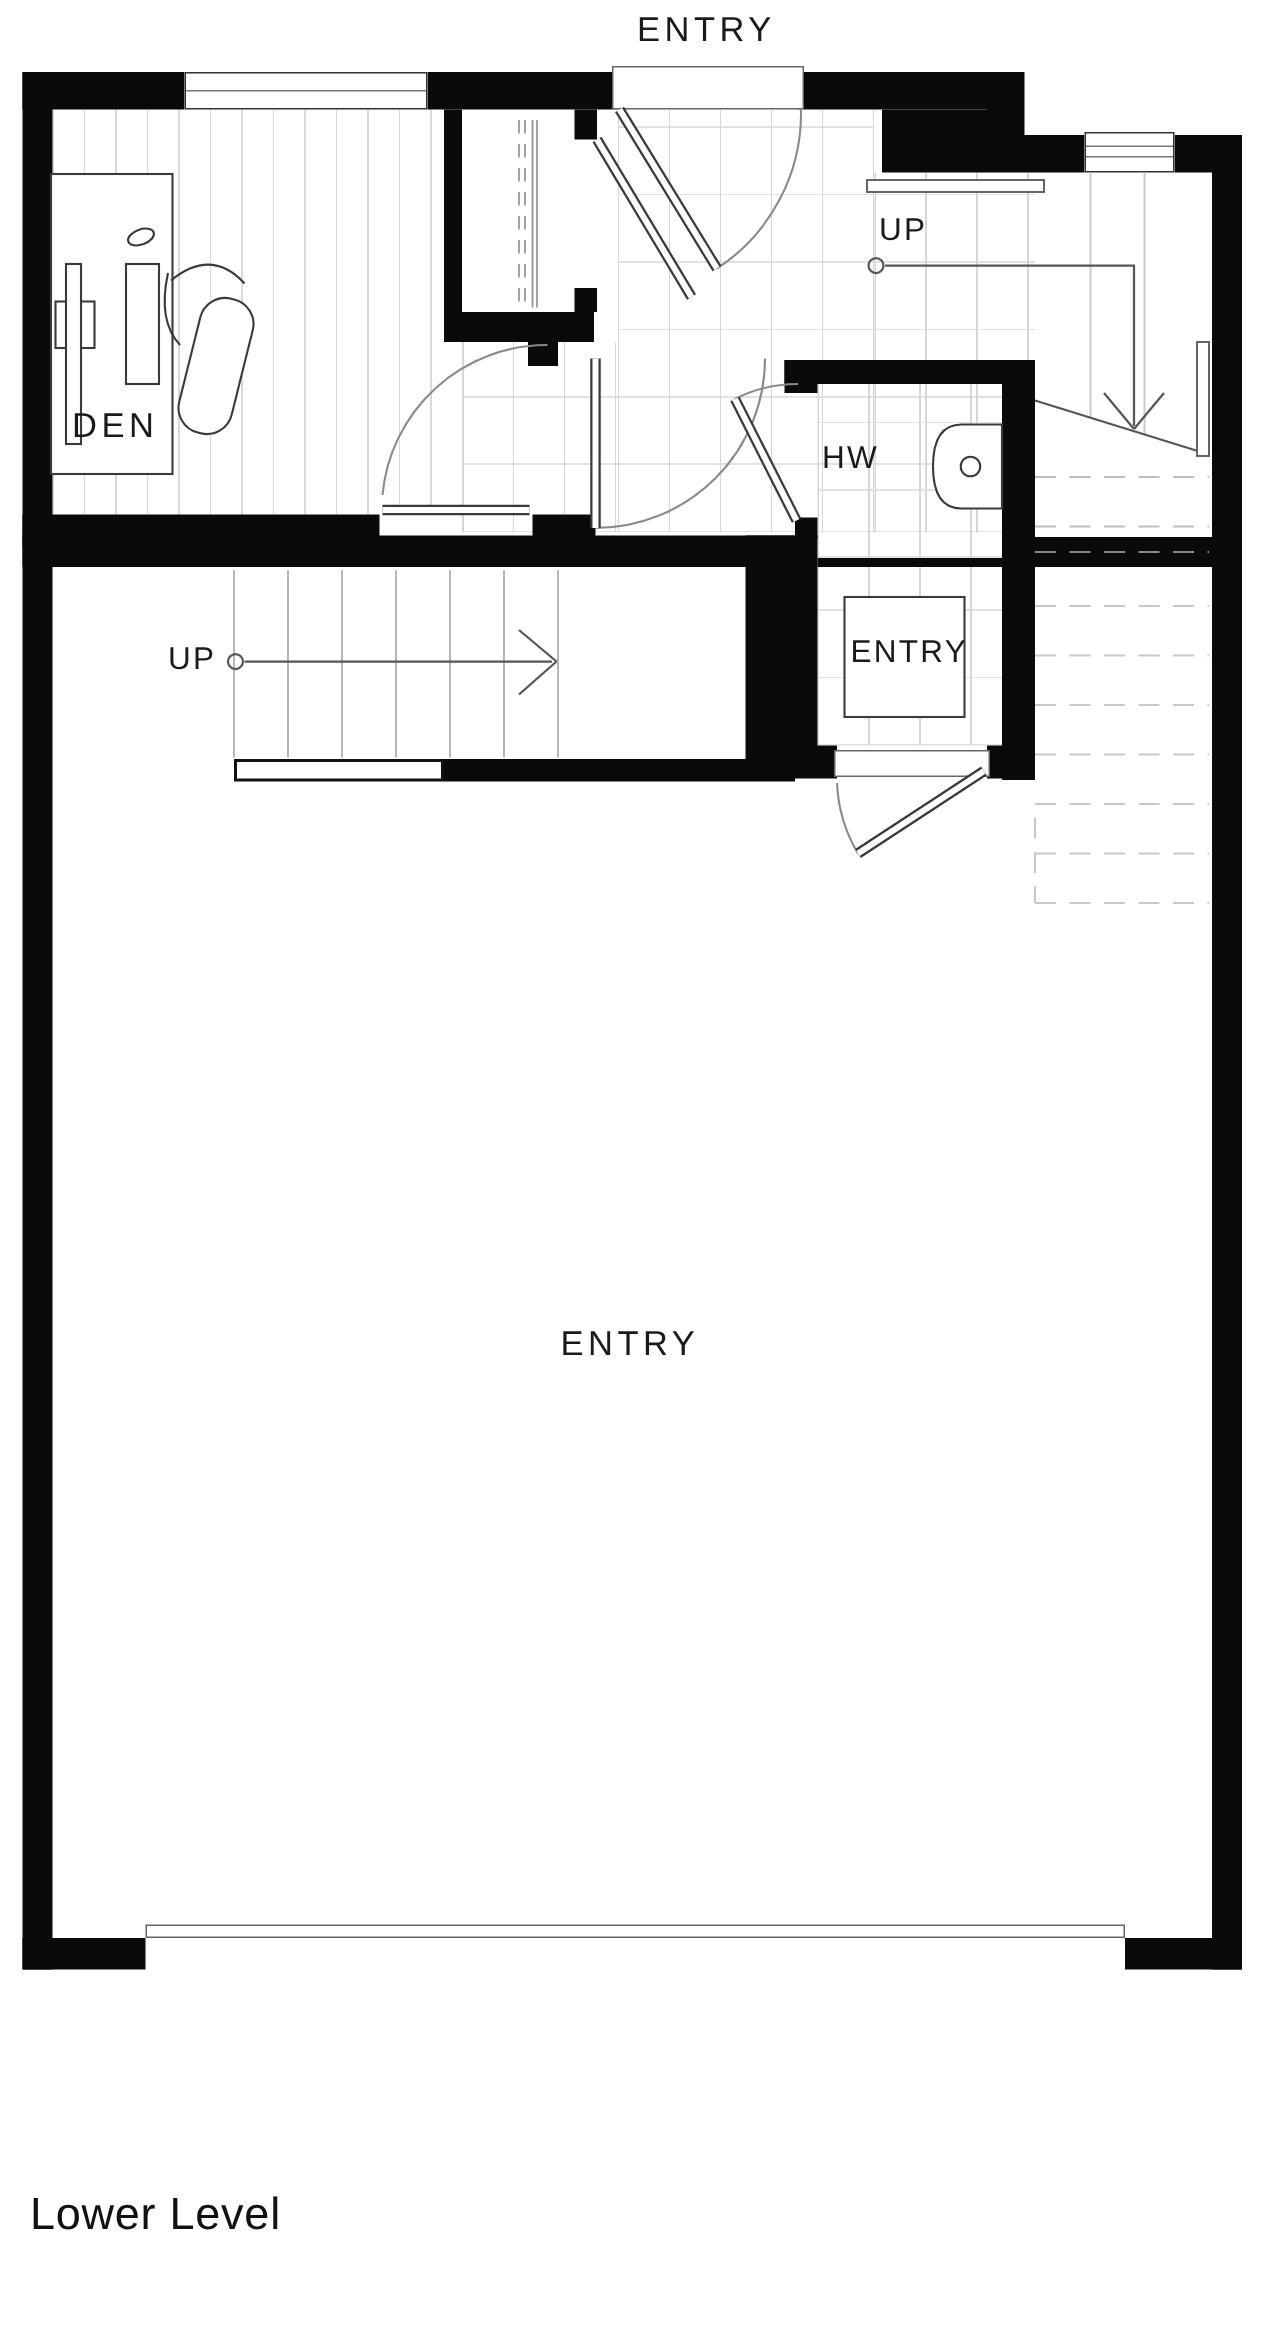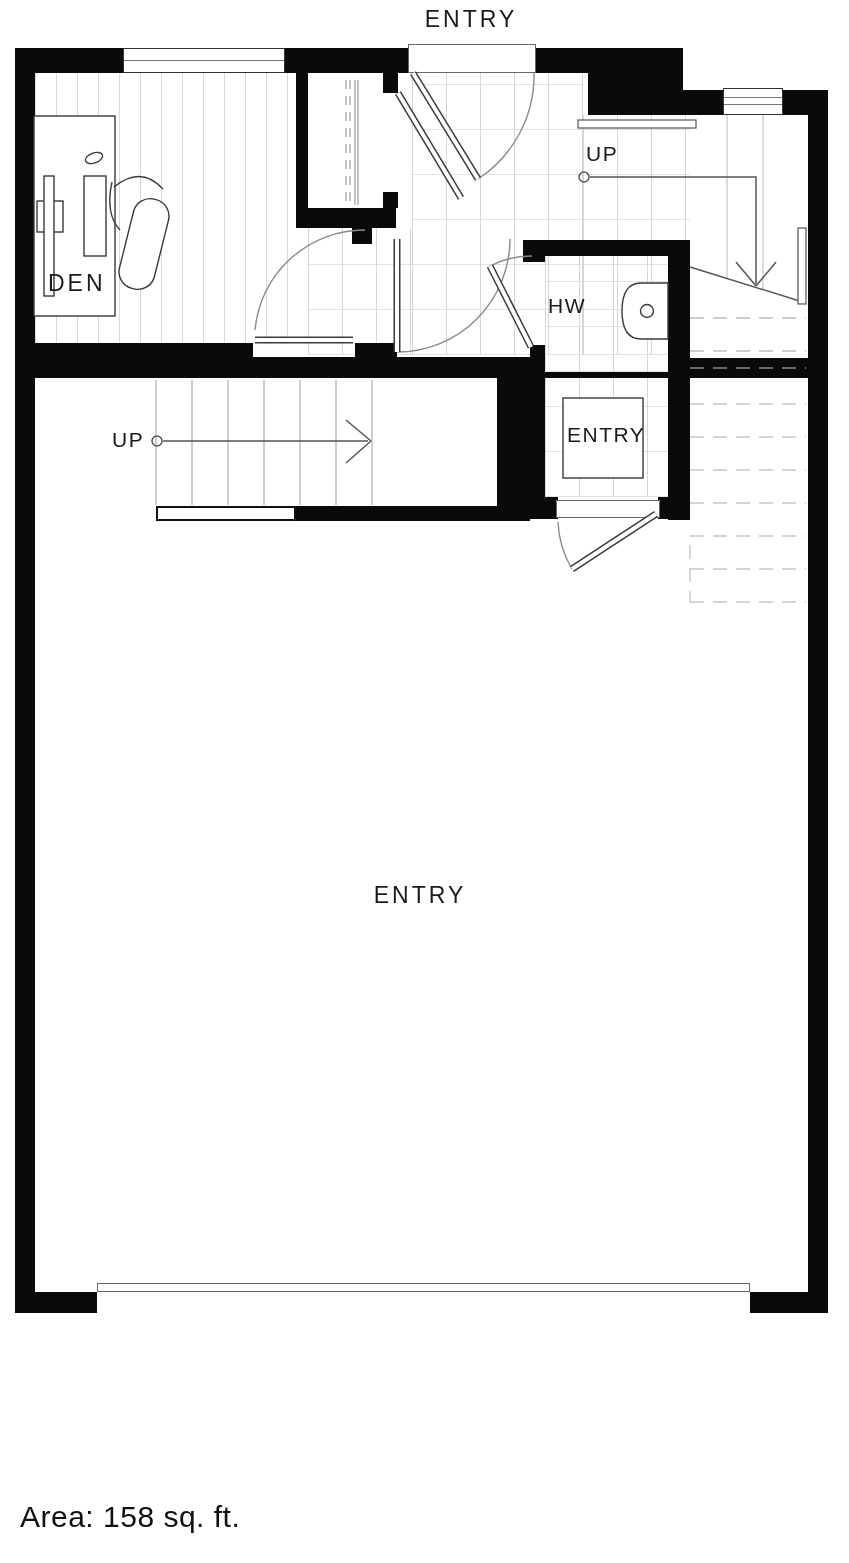--- a/index.html
+++ b/index.html
@@ -196,14 +196,14 @@
   </svg>
 
   <div class="label room-label" style="left:410px;top:6px;width:122px;text-align:center;">ENTRY</div>
   <div class="label room-label" style="left:48px;top:270px;">DEN</div>
   <div class="label small-label" style="left:586px;top:142px;">UP</div>
   <div class="label small-label" style="left:548px;top:294px;">HW</div>
   <div class="label small-label" style="left:567px;top:423px;">ENTRY</div>
   <div class="label small-label" style="left:112px;top:428px;">UP</div>
   <div class="label room-label" style="left:350px;top:882px;width:140px;text-align:center;">ENTRY</div>
 
-  <div class="label caption" style="left:20px;top:1500px;">Area: 158 sq. ft.</div>
+  <div class="label caption" style="left:20px;top:1460px;">Lower Level</div>
 </div>
 
 </body></html>

